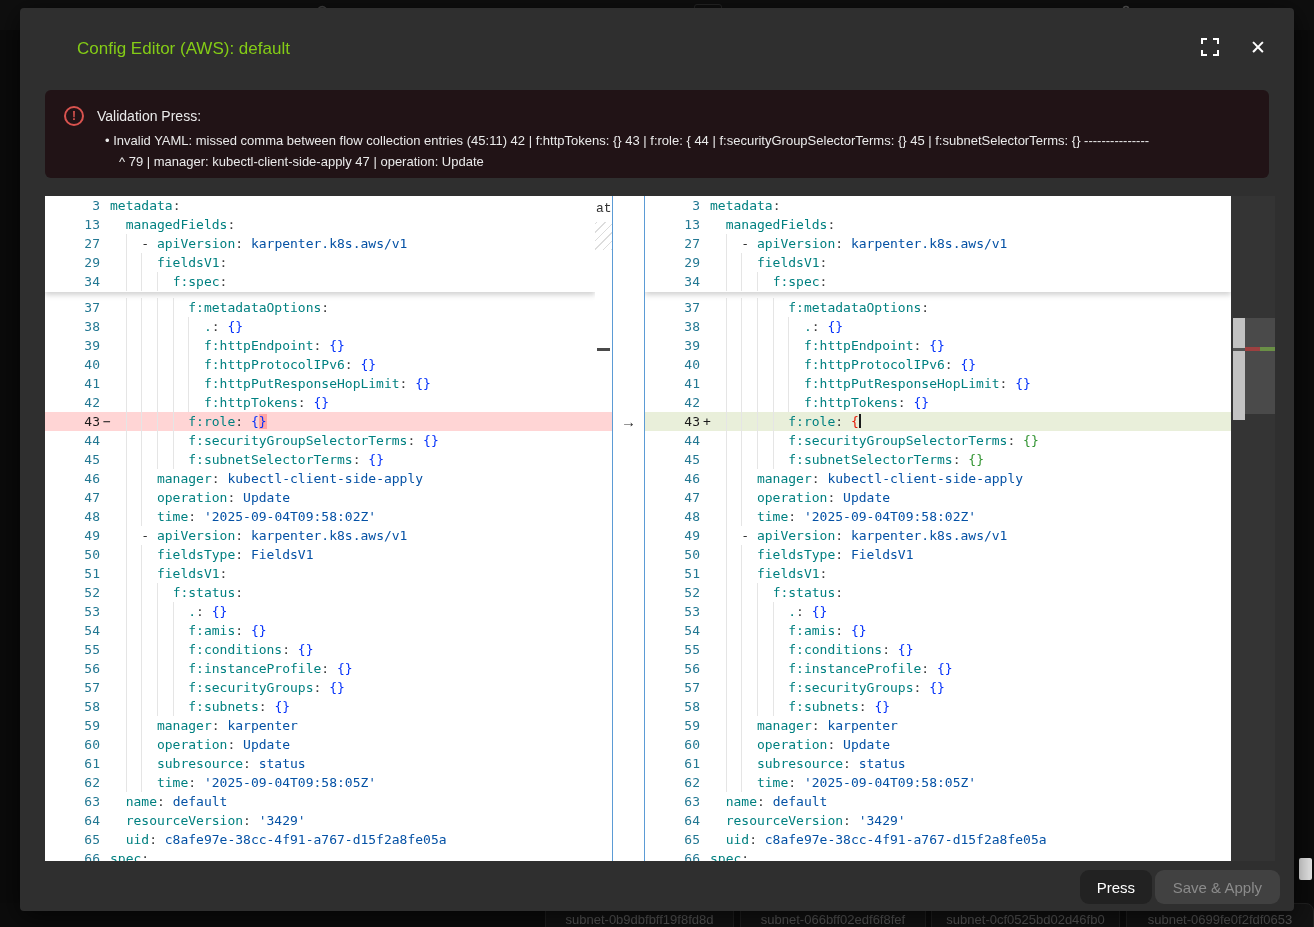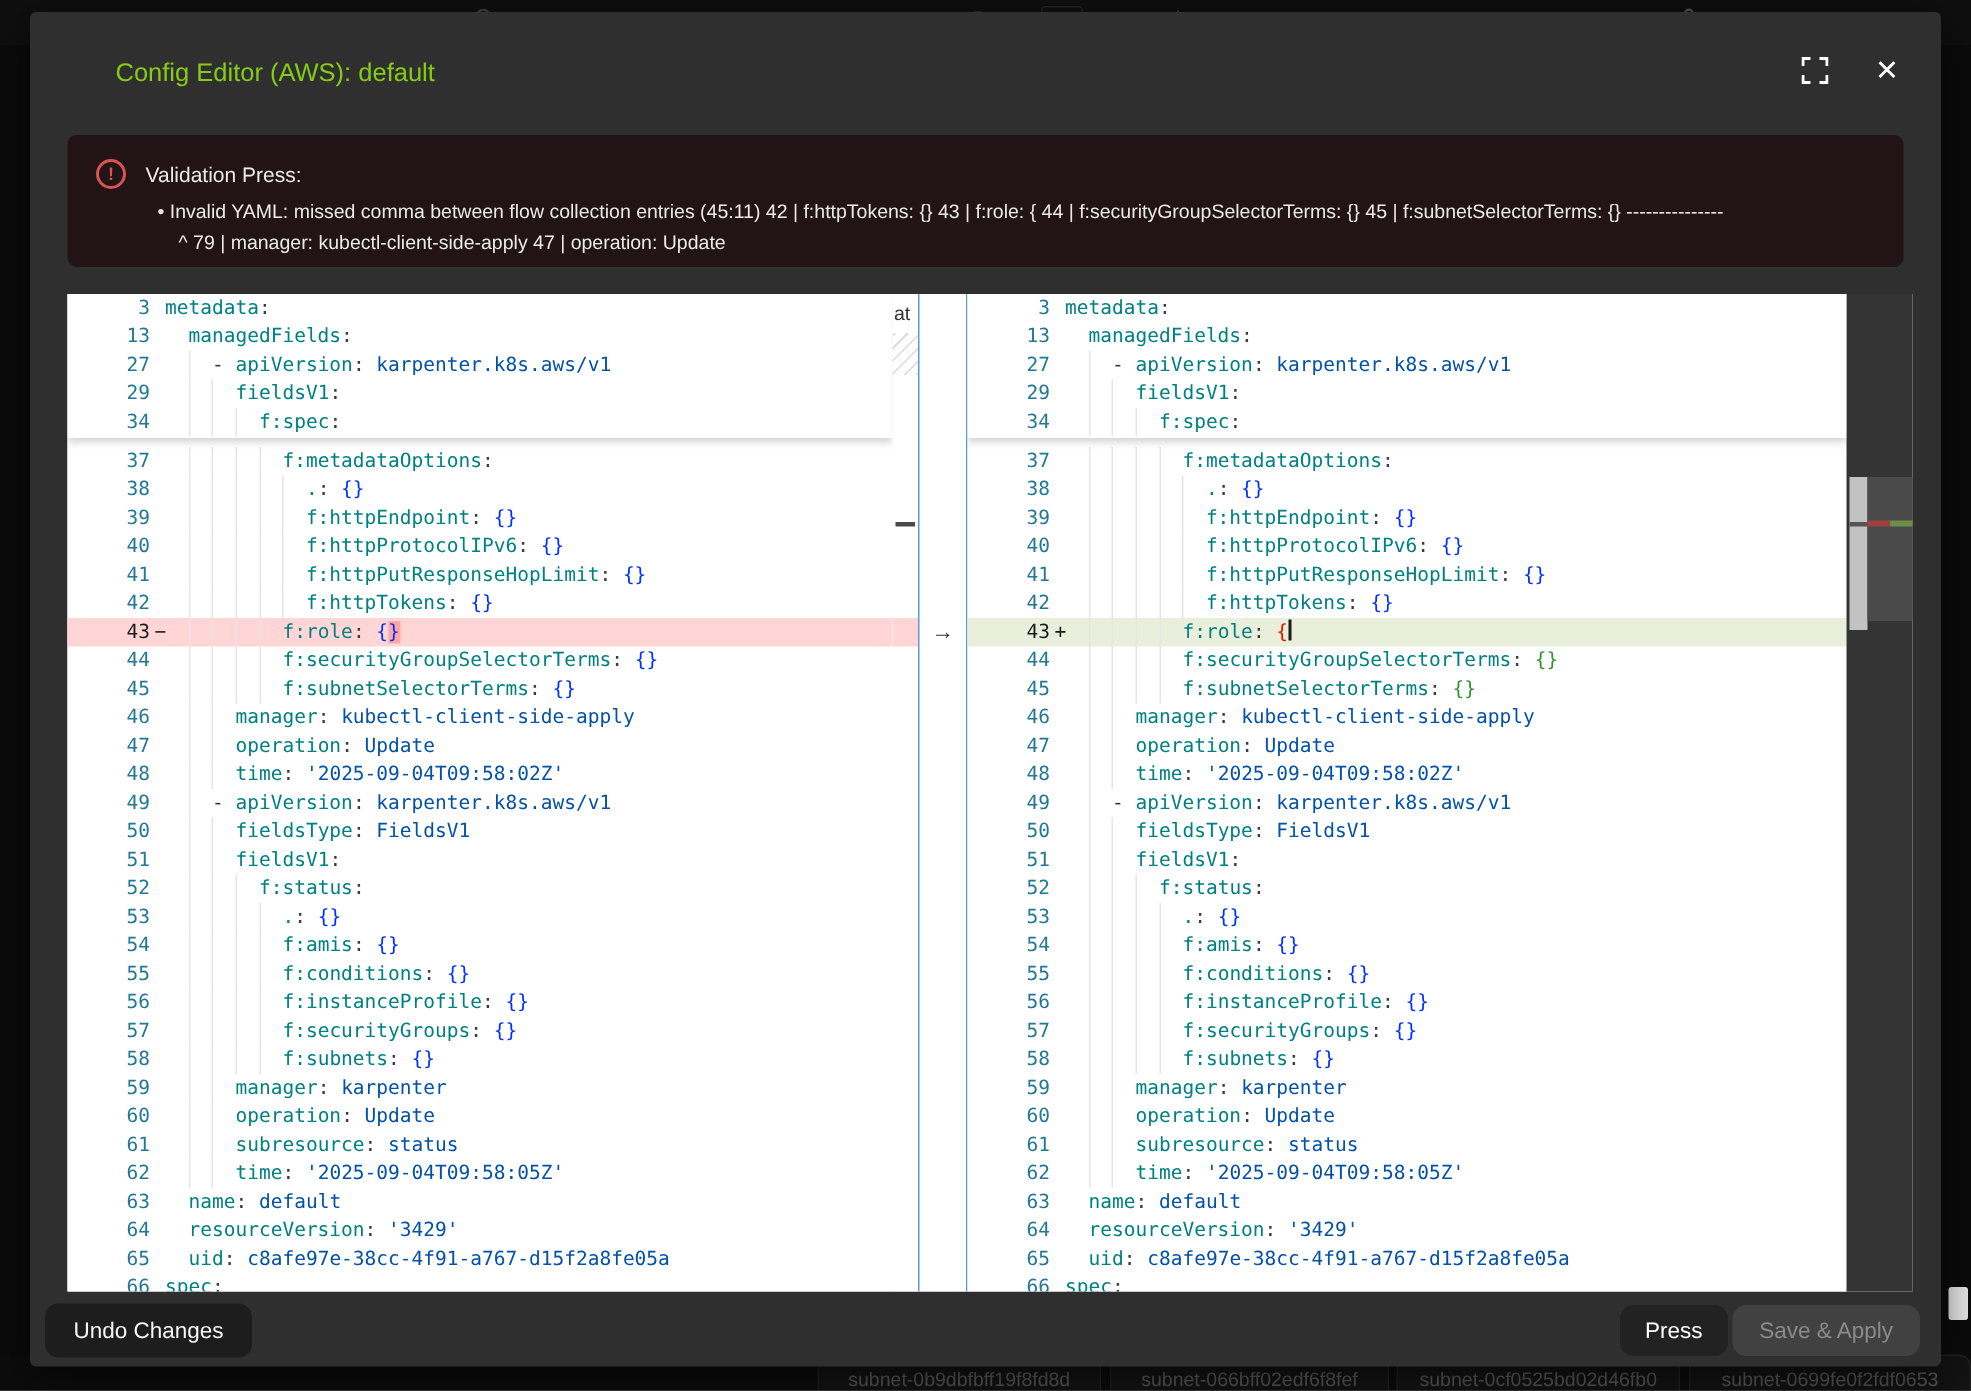--- a/index.html
+++ b/index.html
@@ -50,21 +50,21 @@
   .code{position:relative;flex:1;white-space:pre;color:#333;}
   .ig{position:absolute;top:0;bottom:0;width:1px;background:#e5e5e5;}
   .row.del{background:#ffd5d5;} .row.del .ln{color:#1b1b1b;}
   .row.add{background:#e9efda;} .row.add .ln{color:#1b1b1b;}
   .chdel{background:#ffa6a6;}
   .caret{display:inline-block;width:2px;height:14px;background:#1a1a1a;vertical-align:-2px;}
   .k{color:#008080;} .p{color:#3b3b3b;} .v{color:#0451a5;}
   .b{color:#0431fa;} .bgn{color:#319331;} .br{color:#e51400;} .dsh{color:#333;}
 
   
-  .frag{position:absolute;top:5px;left:1px;font-family:Liberation Sans, sans-serif;font-size:13px;color:#333;}
+  .frag{position:absolute;top:5px;left:1px;font-family:Liberation Mono, monospace;font-size:13px;color:#333;}
   .hatch{position:absolute;top:26px;left:0;right:0;height:28px;background:repeating-linear-gradient(315deg,#dcdcdc 0 1px,transparent 1px 6px);}
   .strip-dash{position:absolute;top:152px;left:2px;width:13px;height:3px;background:#4a4a4a;}
   .strip-pink{position:absolute;top:216px;left:0;right:0;height:19px;background:#ffd5d5;}
 
   .revert-arrow{position:absolute;top:216px;left:0;right:0;height:19px;text-align:center;font-size:15px;line-height:19px;color:#2f2f2f;cursor:pointer;}
 
   
   .rl-slider{position:absolute;left:2px;top:122px;width:12px;height:102px;background:#c2c2c2;}
   .rl-mini{position:absolute;left:14px;top:122px;width:30px;height:96px;background:#4a4a4a;}
   .rl-dash{position:absolute;left:2px;top:152px;width:12px;height:3px;background:#555;}
@@ -518,18 +518,17 @@
       </div>
       <div class="ruler">
         <span class="rl-slider"></span>
         <span class="rl-mini"></span>
         <span class="rl-dash"></span>
         <span class="rl-red"></span>
         <span class="rl-green"></span>
       </div>
     </div>
 
-    <button class="btn btn-undo">Undo Changes</button>
     <button class="btn btn-close">Press</button>
     <button class="btn btn-save" disabled="">Save &amp; Apply</button>
   </div>
 
 </div>
 
 </body></html>

